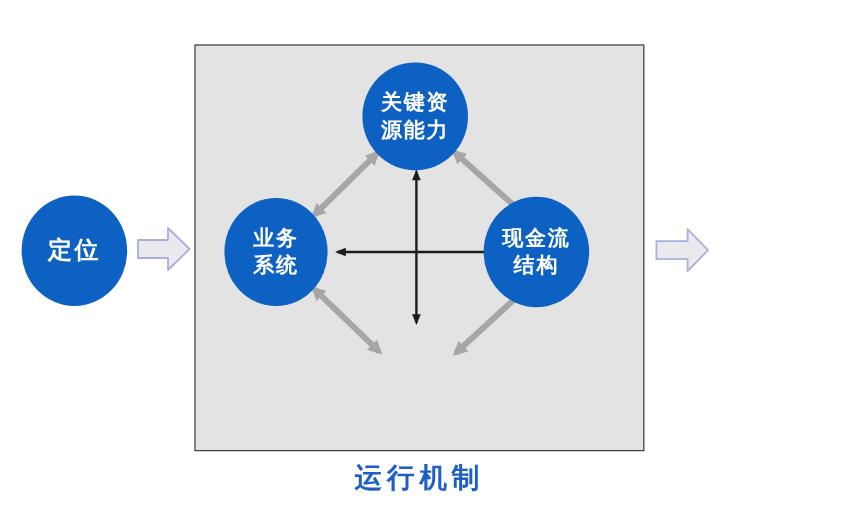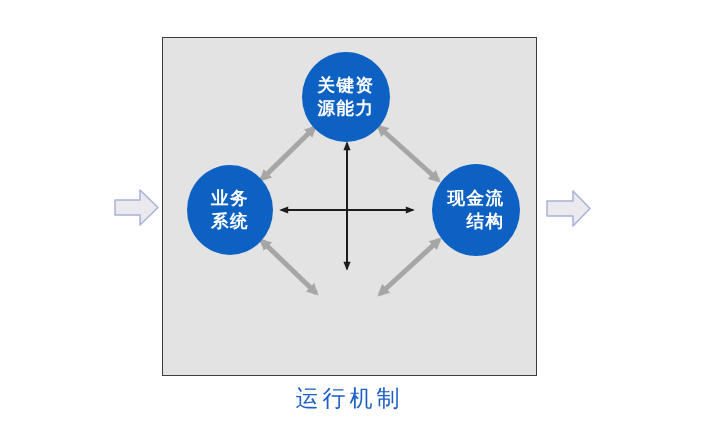--- a/index.html
+++ b/index.html
@@ -37,30 +37,30 @@
     font-weight: bold;
     white-space: pre-line;
     line-height: 1.32;
     letter-spacing: 1.5px;
     font-size: 17.5px;
   }
   .node.outer { font-size: 20px; letter-spacing: 2px; }
   .n-positioning      { left: 18px;  top: 163px; width: 88px; height: 92px; }
   .n-key-resources    { left: 302px; top: 52px;  width: 88px; height: 90px; text-align: right; }
   .n-business-system  { left: 187px; top: 165px; width: 86px; height: 90px; }
-  .n-cash-flow        { left: 432px; top: 164px; width: 88px; height: 92px; text-align: right; }
+  .n-cash-flow        { left: 403px; top: 164px; width: 88px; height: 92px; }
   .n-profit-model     { left: 305px; top: 280px; width: 86px; height: 88px; }
   .n-enterprise-value { left: 599px; top: 164px; width: 92px; height: 92px; }
   .diagram-title {
     position: absolute;
     left: 162px; top: 383px;
     width: 375px;
     text-align: center;
     font-size: 23px;
-    font-weight: normal;
+    font-weight: bold;
     letter-spacing: 4px;
     color: var(--title_color, #1e5fc6);
   }
   .gray-line  { stroke: var(--gray_arrow, #a6a6a6); stroke-width: 5; }
   .black-line { stroke: var(--black_arrow, #1c1c1c); stroke-width: 2; }
   .block-arrow {
     fill: var(--block_arrow_fill, #e9e9ee);
     stroke: var(--block_arrow_stroke, #a9b0d9);
     stroke-width: 1.5;
     stroke-linejoin: round;
@@ -88,20 +88,21 @@
     <line class="gray-line" x1="262" y1="241" x2="316" y2="293" marker-start="url(#grayHead)" marker-end="url(#grayHead)"></line>
     <line class="gray-line" x1="439" y1="240" x2="380" y2="294" marker-start="url(#grayHead)" marker-end="url(#grayHead)"></line>
 
     <line class="black-line" x1="347" y1="143" x2="347" y2="269" marker-start="url(#blackHead)" marker-end="url(#blackHead)"></line>
     <line class="black-line" x1="281" y1="210" x2="413" y2="210" marker-start="url(#blackHead)" marker-end="url(#blackHead)"></line>
 
     <path class="block-arrow" d="M115 200 L140 200 L140 190 L158 207.5 L140 225 L140 215 L115 215 Z"></path>
     <path class="block-arrow" d="M547 201 L573 201 L573 191 L590 208.5 L573 226 L573 216 L547 216 Z"></path>
   </svg>
 
+  <div class="node outer n-positioning">定位</div>
 
   <div class="node n-key-resources">关键资
 源能力</div>
 
   <div class="node n-business-system">业务
 系统</div>
 
   <div class="node n-cash-flow">现金流
 结构</div>
 

